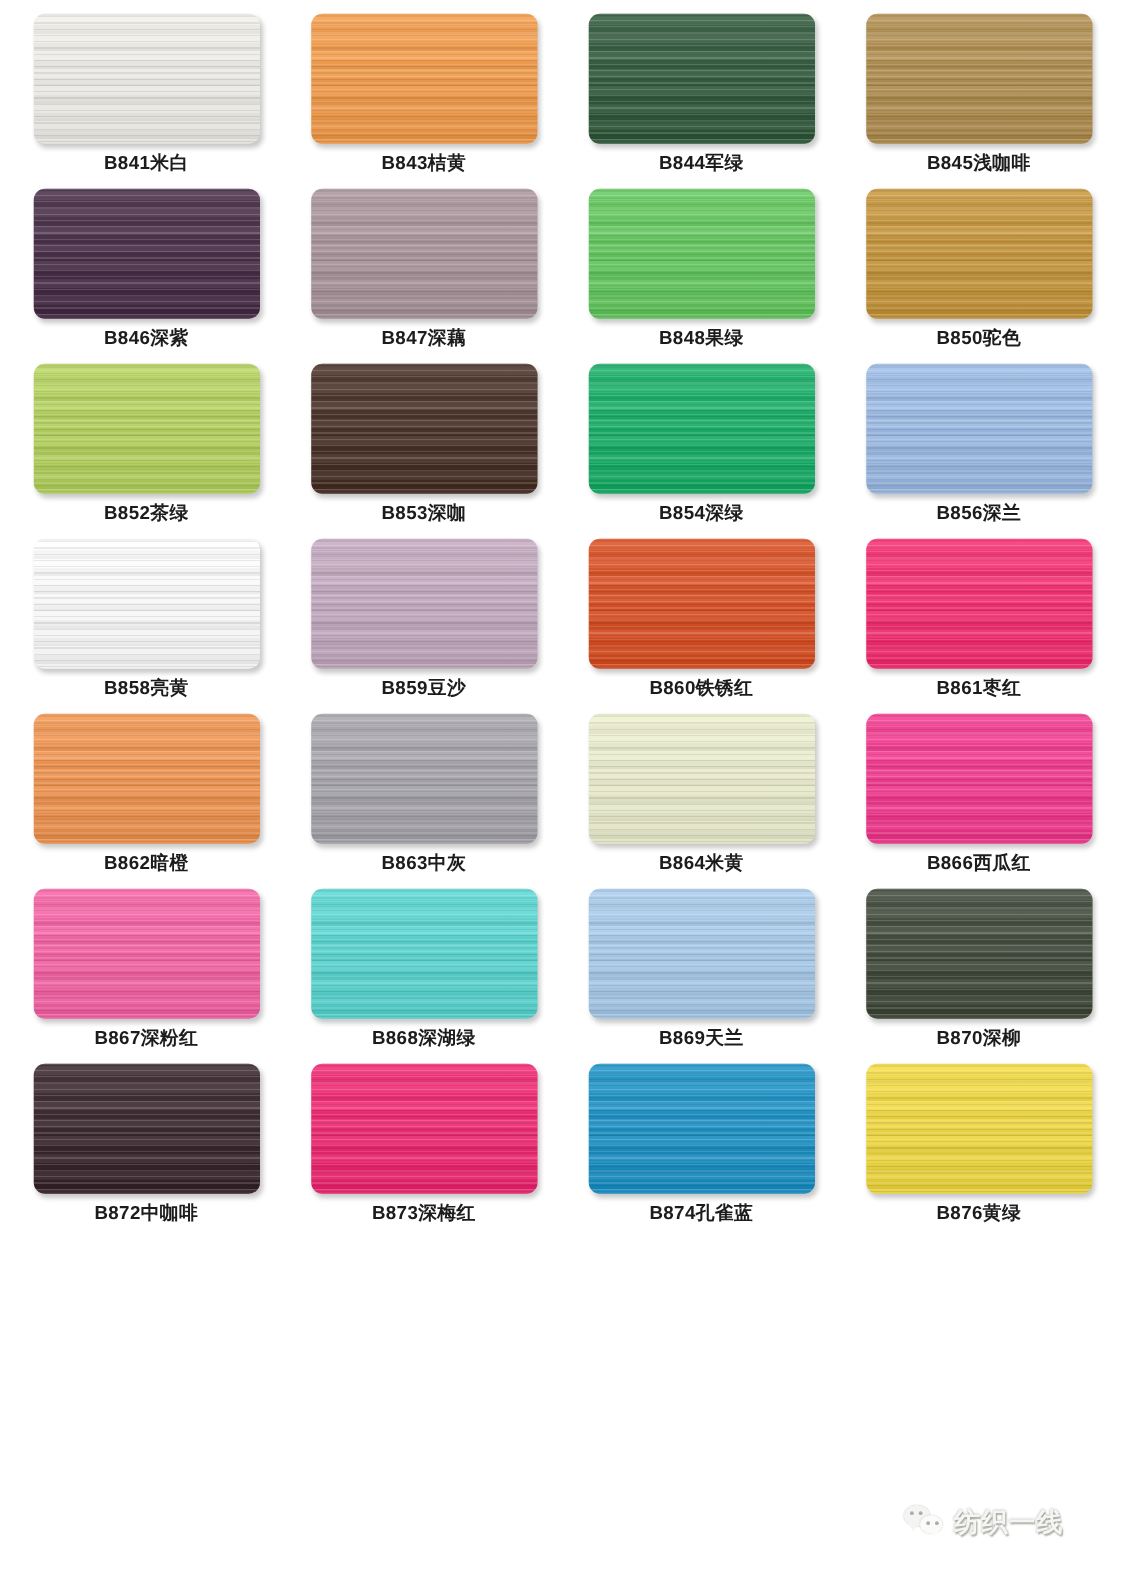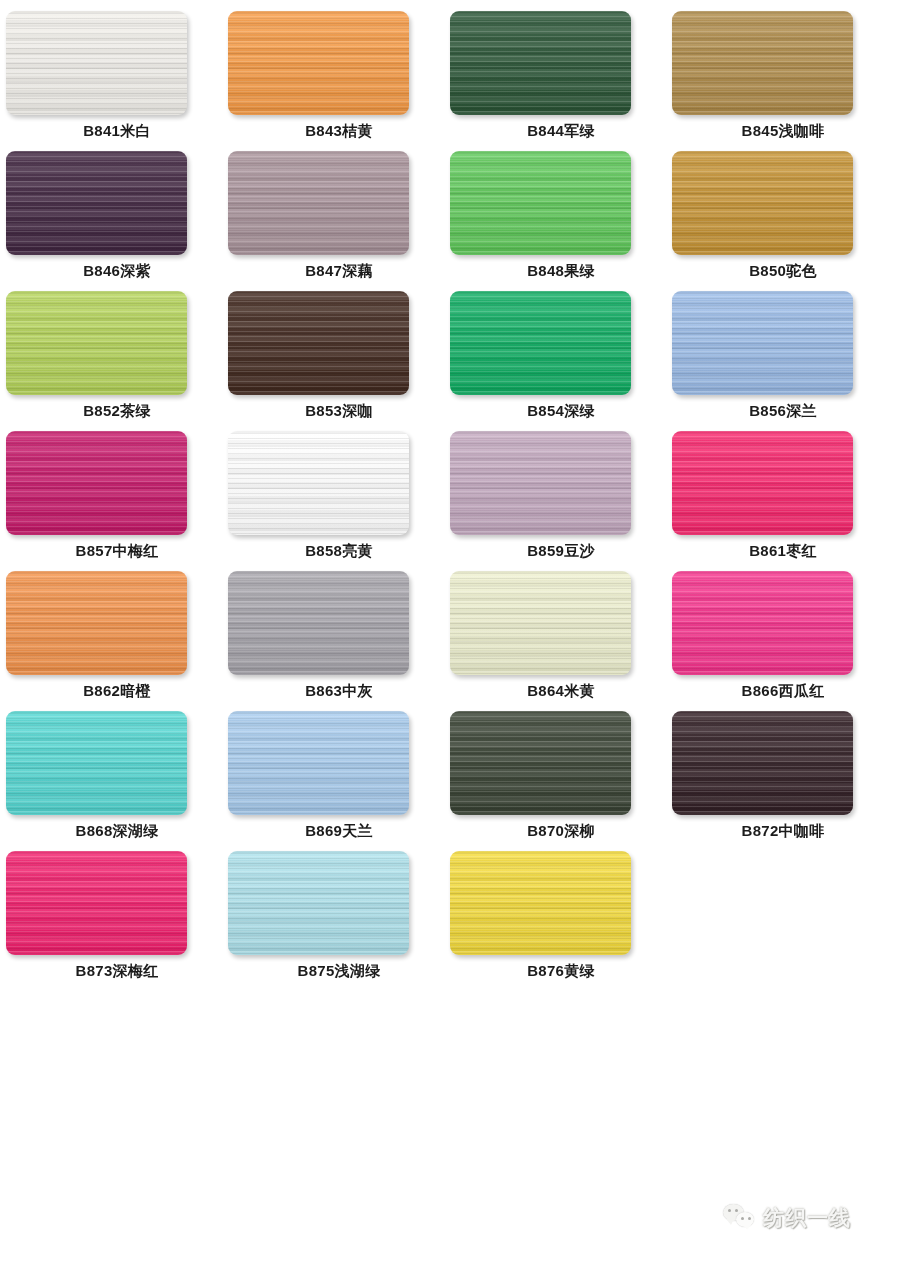--- a/index.html
+++ b/index.html
@@ -24,20 +24,21 @@
     padding-top: 4px;
     box-sizing: border-box;
   }
 
   .swatch-cell {
     position: relative;
     width: 222px;
     height: 140px;
     display: flex;
     flex-direction: column;
+    align-items: center;
   }
 
   .swatch-chip {
     width: 181px;
     height: 104px;
     margin-top: 7px;
     border-radius: 9px;
     position: relative;
     box-shadow: 2px 3px 4px rgba(0,0,0,0.22);
     overflow: hidden;
@@ -217,74 +218,78 @@
     </div>
     <div class="swatch-cell">
       <div class="swatch-chip" style="background-color: rgb(15, 174, 99);"></div>
       <div class="swatch-label">B854深绿</div>
     </div>
     <div class="swatch-cell">
       <div class="swatch-chip" style="background-color: rgb(155, 188, 232);"></div>
       <div class="swatch-label">B856深兰</div>
     </div>
     <div class="swatch-cell">
-      <div class="swatch-chip" style="background-color: rgb(200, 25, 107);"></div>
-      <div class="swatch-label">B857中梅红</div>
-    </div>
-    <div class="swatch-cell">
       <div class="swatch-chip"></div>
       <div class="swatch-label">B858亮黄</div>
     </div>
     <div class="swatch-cell">
       <div class="swatch-chip" style="background-color: rgb(196, 169, 192);"></div>
       <div class="swatch-label">B859豆沙</div>
     </div>
     <div class="swatch-cell">
+      <div class="swatch-chip" style="background-color: rgb(220, 74, 28);"></div>
+      <div class="swatch-label">B860铁锈红</div>
+    </div>
+    <div class="swatch-cell">
       <div class="swatch-chip" style="background-color: rgb(249, 39, 110);"></div>
       <div class="swatch-label">B861枣红</div>
     </div>
     <div class="swatch-cell">
       <div class="swatch-chip" style="background-color: rgb(244, 147, 75);"></div>
       <div class="swatch-label">B862暗橙</div>
     </div>
     <div class="swatch-cell">
       <div class="swatch-chip" style="background-color: rgb(167, 165, 172);"></div>
       <div class="swatch-label">B863中灰</div>
     </div>
     <div class="swatch-cell">
       <div class="swatch-chip" style="background-color: rgb(238, 240, 207);"></div>
       <div class="swatch-label">B864米黄</div>
     </div>
     <div class="swatch-cell">
       <div class="swatch-chip" style="background-color: rgb(247, 51, 141);"></div>
       <div class="swatch-label">B866西瓜红</div>
     </div>
     <div class="swatch-cell">
+      <div class="swatch-chip" style="background-color: rgb(249, 95, 165);"></div>
+      <div class="swatch-label">B867深粉红</div>
+    </div>
+    <div class="swatch-cell">
       <div class="swatch-chip" style="background-color: rgb(85, 216, 211);"></div>
       <div class="swatch-label">B868深湖绿</div>
     </div>
     <div class="swatch-cell">
       <div class="swatch-chip" style="background-color: rgb(168, 204, 238);"></div>
       <div class="swatch-label">B869天兰</div>
     </div>
     <div class="swatch-cell">
       <div class="swatch-chip" style="background-color: rgb(58, 68, 53);"></div>
       <div class="swatch-label">B870深柳</div>
     </div>
     <div class="swatch-cell">
       <div class="swatch-chip" style="background-color: rgb(51, 32, 38);"></div>
       <div class="swatch-label">B872中咖啡</div>
     </div>
     <div class="swatch-cell">
       <div class="swatch-chip" style="background-color: rgb(243, 32, 110);"></div>
       <div class="swatch-label">B873深梅红</div>
     </div>
     <div class="swatch-cell">
-      <div class="swatch-chip" style="background-color: rgb(174, 226, 236);"></div>
-      <div class="swatch-label">B875浅湖绿</div>
+      <div class="swatch-chip" style="background-color: rgb(20, 144, 199);"></div>
+      <div class="swatch-label">B874孔雀蓝</div>
     </div>
     <div class="swatch-cell">
       <div class="swatch-chip" style="background-color: rgb(245, 220, 60);"></div>
       <div class="swatch-label">B876黄绿</div>
     </div>
   </div>
 
 <div id="watermark">
   <div class="wm-logo">
     <div class="wm-bubble-big"></div>

